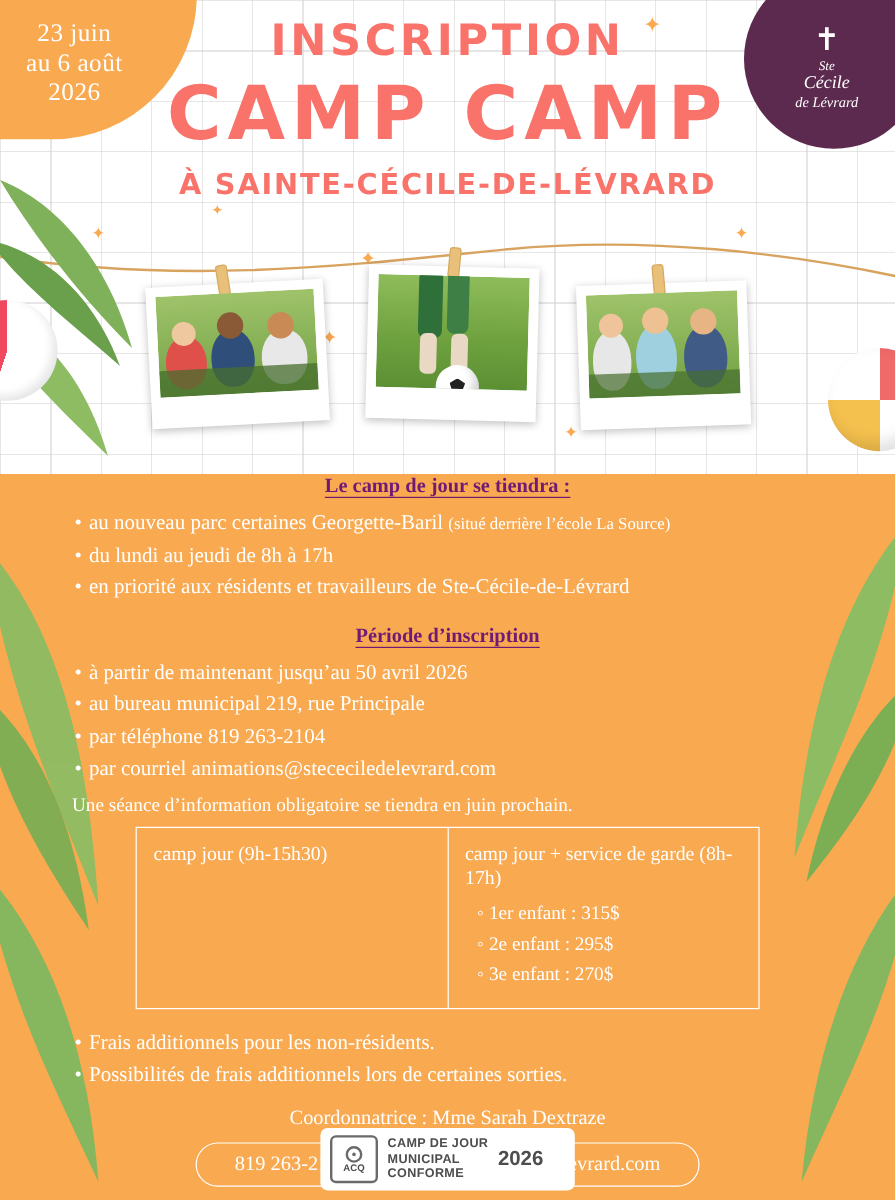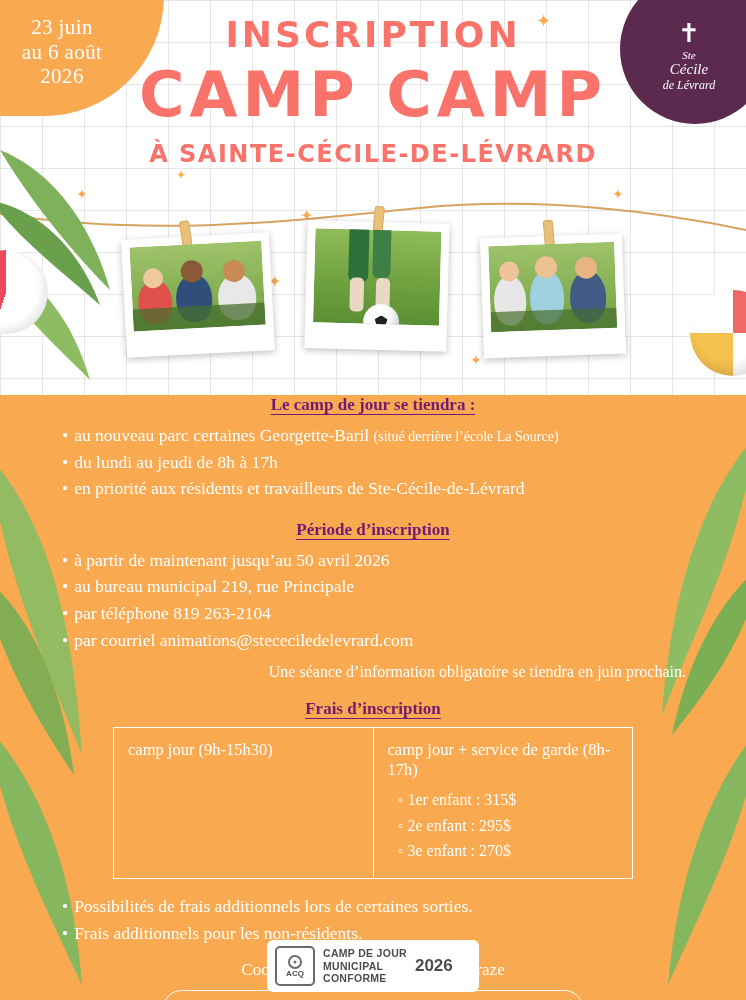--- a/index.html
+++ b/index.html
@@ -157,21 +157,21 @@
   .bullets { margin: 0; padding: 0; list-style: none; }
   .bullets li {
     font-size: 17.5px;
     line-height: 1.52;
     padding-left: 2px;
   }
   .bullets li .dot { color: #ffffff; margin-right: 6px; }
   .small-note { font-size: 14px; }
 
   .note-center {
-    text-align: right;
+    text-align: left;
     font-size: 16px;
     margin-top: 10px;
   }
 
   
   .price-table {
     margin: 8px auto 0 auto;
     width: 520px;
     border: 1.6px solid #ffffff;
     display: flex;
@@ -385,39 +385,38 @@
 
     <h3 class="sect-title" style="margin-top:18px;">Période d’inscription</h3>
     <ul class="bullets">
       <li><span class="dot">•</span><span>à partir de maintenant jusqu’au 50 avril 2026</span></li>
       <li><span class="dot">•</span><span>au bureau municipal 219, rue Principale</span></li>
       <li><span class="dot">•</span><span>par téléphone 819 263-2104</span></li>
       <li><span class="dot">•</span><span>par courriel animations@stececiledelevrard.com</span></li>
     </ul>
     <div class="note-center">Une séance d’information obligatoire se tiendra en juin prochain.</div>
 
-    <h3 class="sect-title" style="margin-top:18px;">Frais d’inscription</h3>
 
     <div class="price-table">
       <div class="price-col">
         <h4>camp jour (9h-15h30)</h4>
       </div>
       <div class="price-col">
         <h4>camp jour + service de garde (8h-17h)</h4>
         <ul>
           <li><span class="circ">◦</span><span>1er enfant :</span> <span>315$</span></li>
           <li><span class="circ">◦</span><span>2e enfant :</span> <span>295$</span></li>
           <li><span class="circ">◦</span><span>3e enfant :</span> <span>270$</span></li>
         </ul>
       </div>
     </div>
 
     <ul class="bullets" style="margin-top:14px;">
+      <li><span class="dot">•</span><span>Frais additionnels pour les non-résidents.</span></li>
       <li><span class="dot">•</span><span>Possibilités de frais additionnels lors de certaines sorties.</span></li>
-      <li><span class="dot">•</span><span>Frais additionnels pour les non-résidents.</span></li>
     </ul>
 
     <div class="coord">Coordonnatrice :  Mme Sarah Dextraze</div>
 
     <div class="contact-pill">819 263-2104 / animations@stececiledelevrard.com</div>
   </div>
 
   <div class="acq">
     <div class="acq-mark">
       <div class="acq-person"></div>

